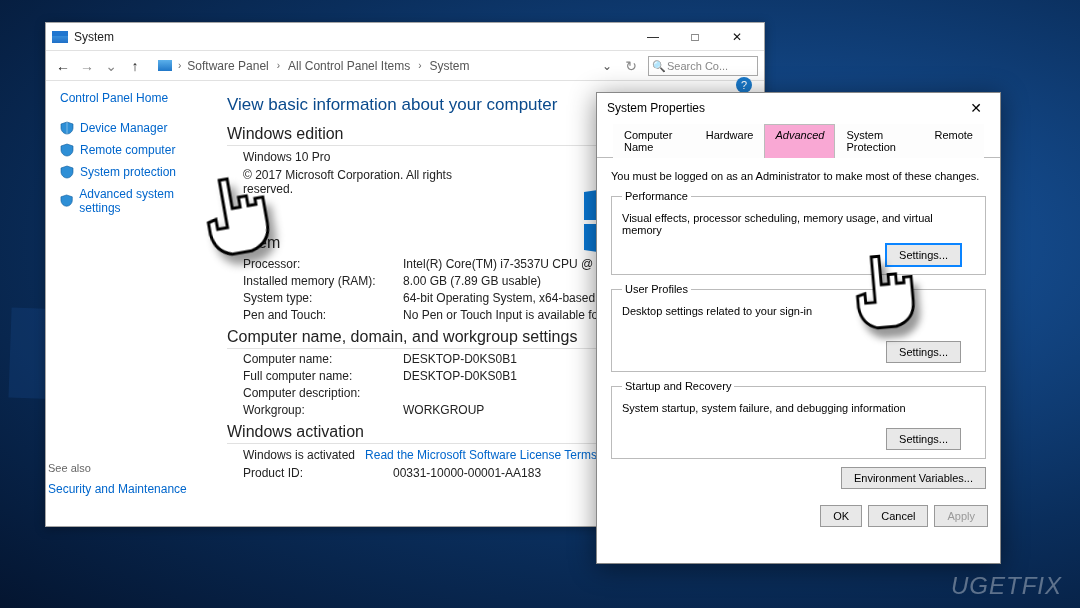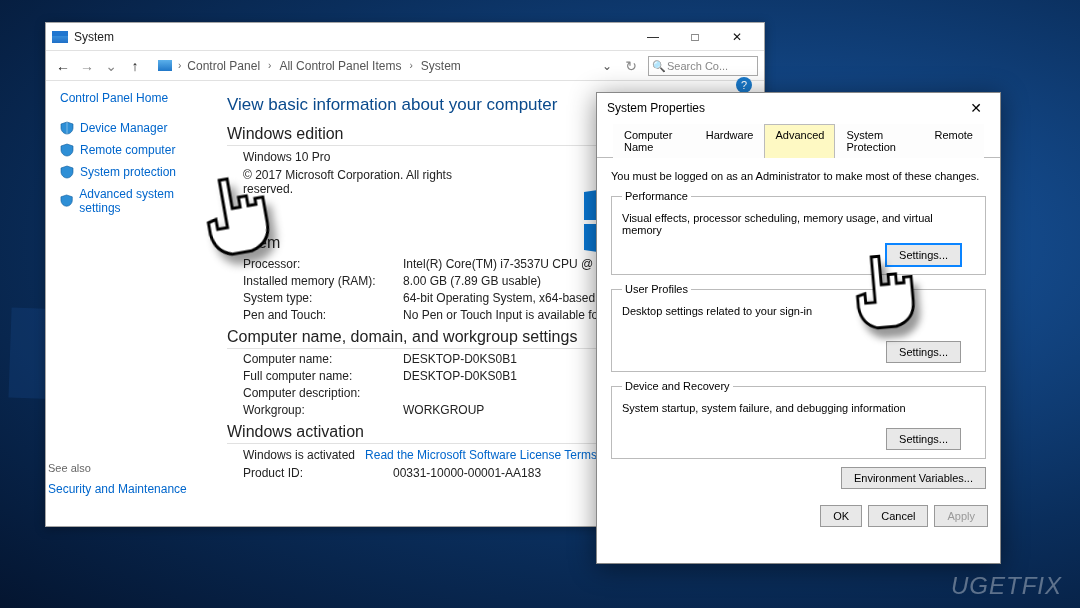--- a/index.html
+++ b/index.html
@@ -65,21 +65,21 @@
   position: absolute; left: 596px; top: 92px; width: 405px; height: 472px;
   background: #fff; border: 1px solid #888;
   box-shadow: 0 4px 25px rgba(0,0,0,.45);
   font-size: 11px;
 }
 .props-titlebar { height: 30px; display:flex; align-items:center; padding: 4px 10px; }
 .props-titlebar .ptitle { font-size: 12px; }
 .props-titlebar .pclose { margin-left:auto; width:28px; height:22px; display:flex; align-items:center; justify-content:center; font-size:14px; cursor:pointer; }
 .tabs { display:flex; padding: 0 16px; border-bottom: 1px solid #bbb; }
 .tab { padding: 4px 10px 5px 10px; font-size:11px; border:1px solid transparent; border-bottom:none; position:relative; top:1px; cursor:pointer; background:#fdfdfd; }
-.tab.active { border-color:#bbb; background:#fef9c3; }
+.tab.active { border-color:#bbb; background:#f9a8d4;font-style:italic; }
 .props-body { padding: 10px 14px 8px 14px; }
 .note { margin: 2px 0 8px 0; }
 fieldset { border:1px solid #bbb; margin: 6px 0 8px 0; padding: 10px 24px 8px 10px; position: relative; }
 legend { font-size:11px; padding: 0 3px; }
 .fs-label { margin-bottom: 6px; }
 .btn-row { display:flex; justify-content:flex-end; margin-top: 8px; }
 .winbutton { font-size:11px; padding: 2px 12px; height:22px; border:1px solid #999; background:#e8e8e8; cursor:pointer; }
 .winbutton.highlight { border:1px solid #0a84ff; box-shadow: 0 0 0 1px #0a84ff; }
 .winbutton.disabled { color:#999; }
 .bottom-bar { display:flex; justify-content:flex-end; gap:6px; padding: 8px 12px 10px 12px; }
@@ -115,21 +115,21 @@
 
   <div class="toolbar">
     <span class="navbtn active">←</span>
     <span class="navbtn">→</span>
     <span class="navbtn">⌄</span>
     <span class="navbtn active">↑</span>
     <span class="addr-sep"></span>
     <span class="bcicon"></span>
     <span class="chev">›</span>
     <div class="breadcrumb">
-      <span class="brd">Control Panel</span>
+      <span class="brd">Software Panel</span>
       <span class="chev">›</span>
       <span class="brd">All Control Panel Items</span>
       <span class="chev">›</span>
       <span class="brd">System</span>
     </div>
     <span class="refresh">⌄</span>
     <span class="navbtn">↻</span>
     <div class="searchbox">
       <span class="sicon">🔍</span>
       <span>Search Co...</span>
@@ -283,21 +283,21 @@
 
     <fieldset>
       <legend>User Profiles</legend>
       <div class="fs-label">Desktop settings related to your sign-in</div>
       <div class="btn-row" style="margin-top:24px;">
         <button class="winbutton">Settings...</button>
       </div>
     </fieldset>
 
     <fieldset>
-      <legend>Device and Recovery</legend>
+      <legend>Startup and Recovery</legend>
       <div class="fs-label">System startup, system failure, and debugging information</div>
       <div class="btn-row" style="margin-top:14px;">
         <button class="winbutton">Settings...</button>
       </div>
     </fieldset>
 
     <div class="btn-row">
       <button class="winbutton">Environment Variables...</button>
     </div>
   </div>

